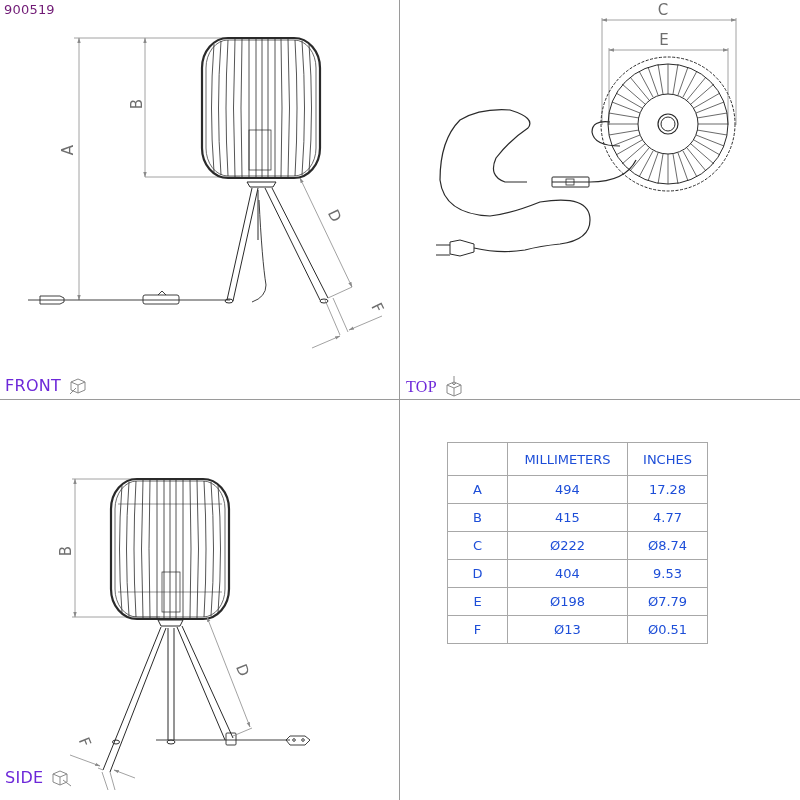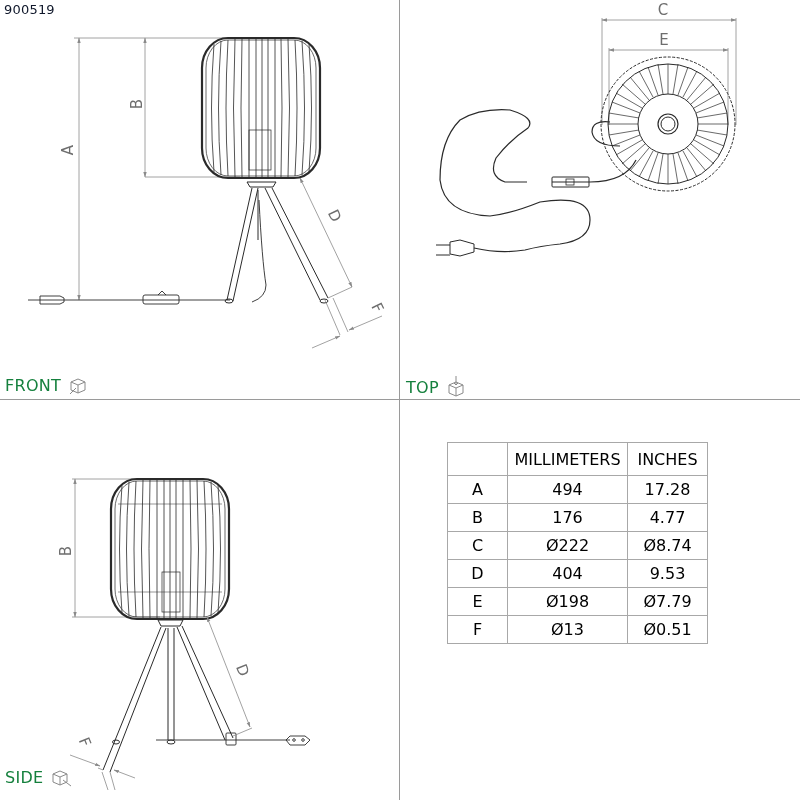--- a/index.html
+++ b/index.html
@@ -1,26 +1,26 @@
 <!DOCTYPE html>
 <html><head>
 <meta charset="utf-8">
 <style>
   html, body { margin: 0; padding: 0; background: #ffffff; }
   body { width: 800px; height: 800px; position: relative; overflow: hidden;
          font-family: "DejaVu Sans", "Liberation Sans", sans-serif; color: #333; }
   .divider-v { position: absolute; left: 399px; top: 0; width: 1px; height: 800px; background: #9a9a9a; }
   .divider-h { position: absolute; left: 0; top: 399px; width: 800px; height: 1px; background: #9a9a9a; }
-  .doc-id { position: absolute; left: 4px; top: 2px; font-size: 13px; color: #0f172a; letter-spacing: 0.2px; text-align: center; }
-  .view-label { position: absolute; font-size: 16px; color: #15803d; letter-spacing: 0.3px; display: flex; align-items: center; gap: 8px; }
+  .doc-id { position: absolute; left: 4px; top: 2px; font-size: 13px; color: #701a75; letter-spacing: 0.2px; text-align: center; }
+  .view-label { position: absolute; font-size: 16px; color: #6d28d9; letter-spacing: 0.3px; display: flex; align-items: center; gap: 8px; }
   .view-label svg { display: block; }
   svg.drawing { position: absolute; left: 0; top: 0; }
   .dimlbl { font-family: "DejaVu Sans", sans-serif; font-size: 15px; fill: #6e6e6e; }
   table.dims { position: absolute; left: 447px; top: 442px; border-collapse: collapse;
-               font-size: 16px; color: #000000; }
+               font-size: 13px; color: #1d4ed8; }
   table.dims td, table.dims th { border: 1px solid #a8a8a8; text-align: center; font-weight: normal; padding: 0; height: 27px; }
   table.dims th { height: 32px; }
   table.dims .c0 { width: 59px; }
   table.dims .c1 { width: 119px; }
   table.dims .c2 { width: 79px; }
 </style>
 </head>
 <body>
 
 <div class="divider-v"></div>
@@ -171,21 +171,21 @@
     <path d="M236,160 Q225,182 190,182 L152,182"></path>
     <path d="M127,182 L105,182 Q88,176 96,158 Q110,140 128,128 Q136,118 110,110 Q80,108 60,120 Q40,140 40,180 Q44,214 90,216 Q110,214 140,202 Q190,194 190,220 Q190,240 160,244 Q140,246 125,250 Q100,254 74,248"></path>
     <rect x="152" y="177" width="37" height="10" rx="1" stroke-width="1"></rect>
     <rect x="166" y="179" width="8" height="6" stroke-width="0.8"></rect>
     <path d="M74,244 L60,240 L50,242 L50,254 L60,256 L74,252 Z" stroke-width="1"></path>
     <line x1="50" y1="245" x2="36" y2="245" stroke-width="1"></line>
     <line x1="50" y1="255" x2="36" y2="255" stroke-width="1"></line>
   </g>
 </svg>
 
-<div class="view-label" style="left:406px; top:376px;">
+<div class="view-label" style="left:406px; top:376px;font-family:Liberation Serif, serif;">
   <span>TOP</span>
   <svg width="18" height="22" viewBox="0 0 18 22">
     <path d="M9,6 L16,9 L16,17 L9,20 L2,17 L2,9 Z M2,9 L9,12 L16,9 M9,12 L9,20" stroke="#8a8a8a" stroke-width="1" fill="none"></path>
     <path d="M9,0 L9,9 M7,7 L9,9 L11,7" stroke="#8a8a8a" stroke-width="1" fill="none"></path>
   </svg>
 </div>
 
 <svg class="drawing" style="top:400px;" width="400" height="400" viewBox="0 0 400 400">
   <defs>
     <marker id="arr3" viewBox="0 0 10 10" refX="9" refY="5" markerWidth="7" markerHeight="7" orient="auto-start-reverse">
@@ -268,21 +268,21 @@
     </tr>
   </thead>
   <tbody>
     <tr>
       <td>A</td>
       <td>494</td>
       <td>17.28</td>
     </tr>
     <tr>
       <td>B</td>
-      <td>176</td>
+      <td>415</td>
       <td>4.77</td>
     </tr>
     <tr>
       <td>C</td>
       <td>Ø222</td>
       <td>Ø8.74</td>
     </tr>
     <tr>
       <td>D</td>
       <td>404</td>

